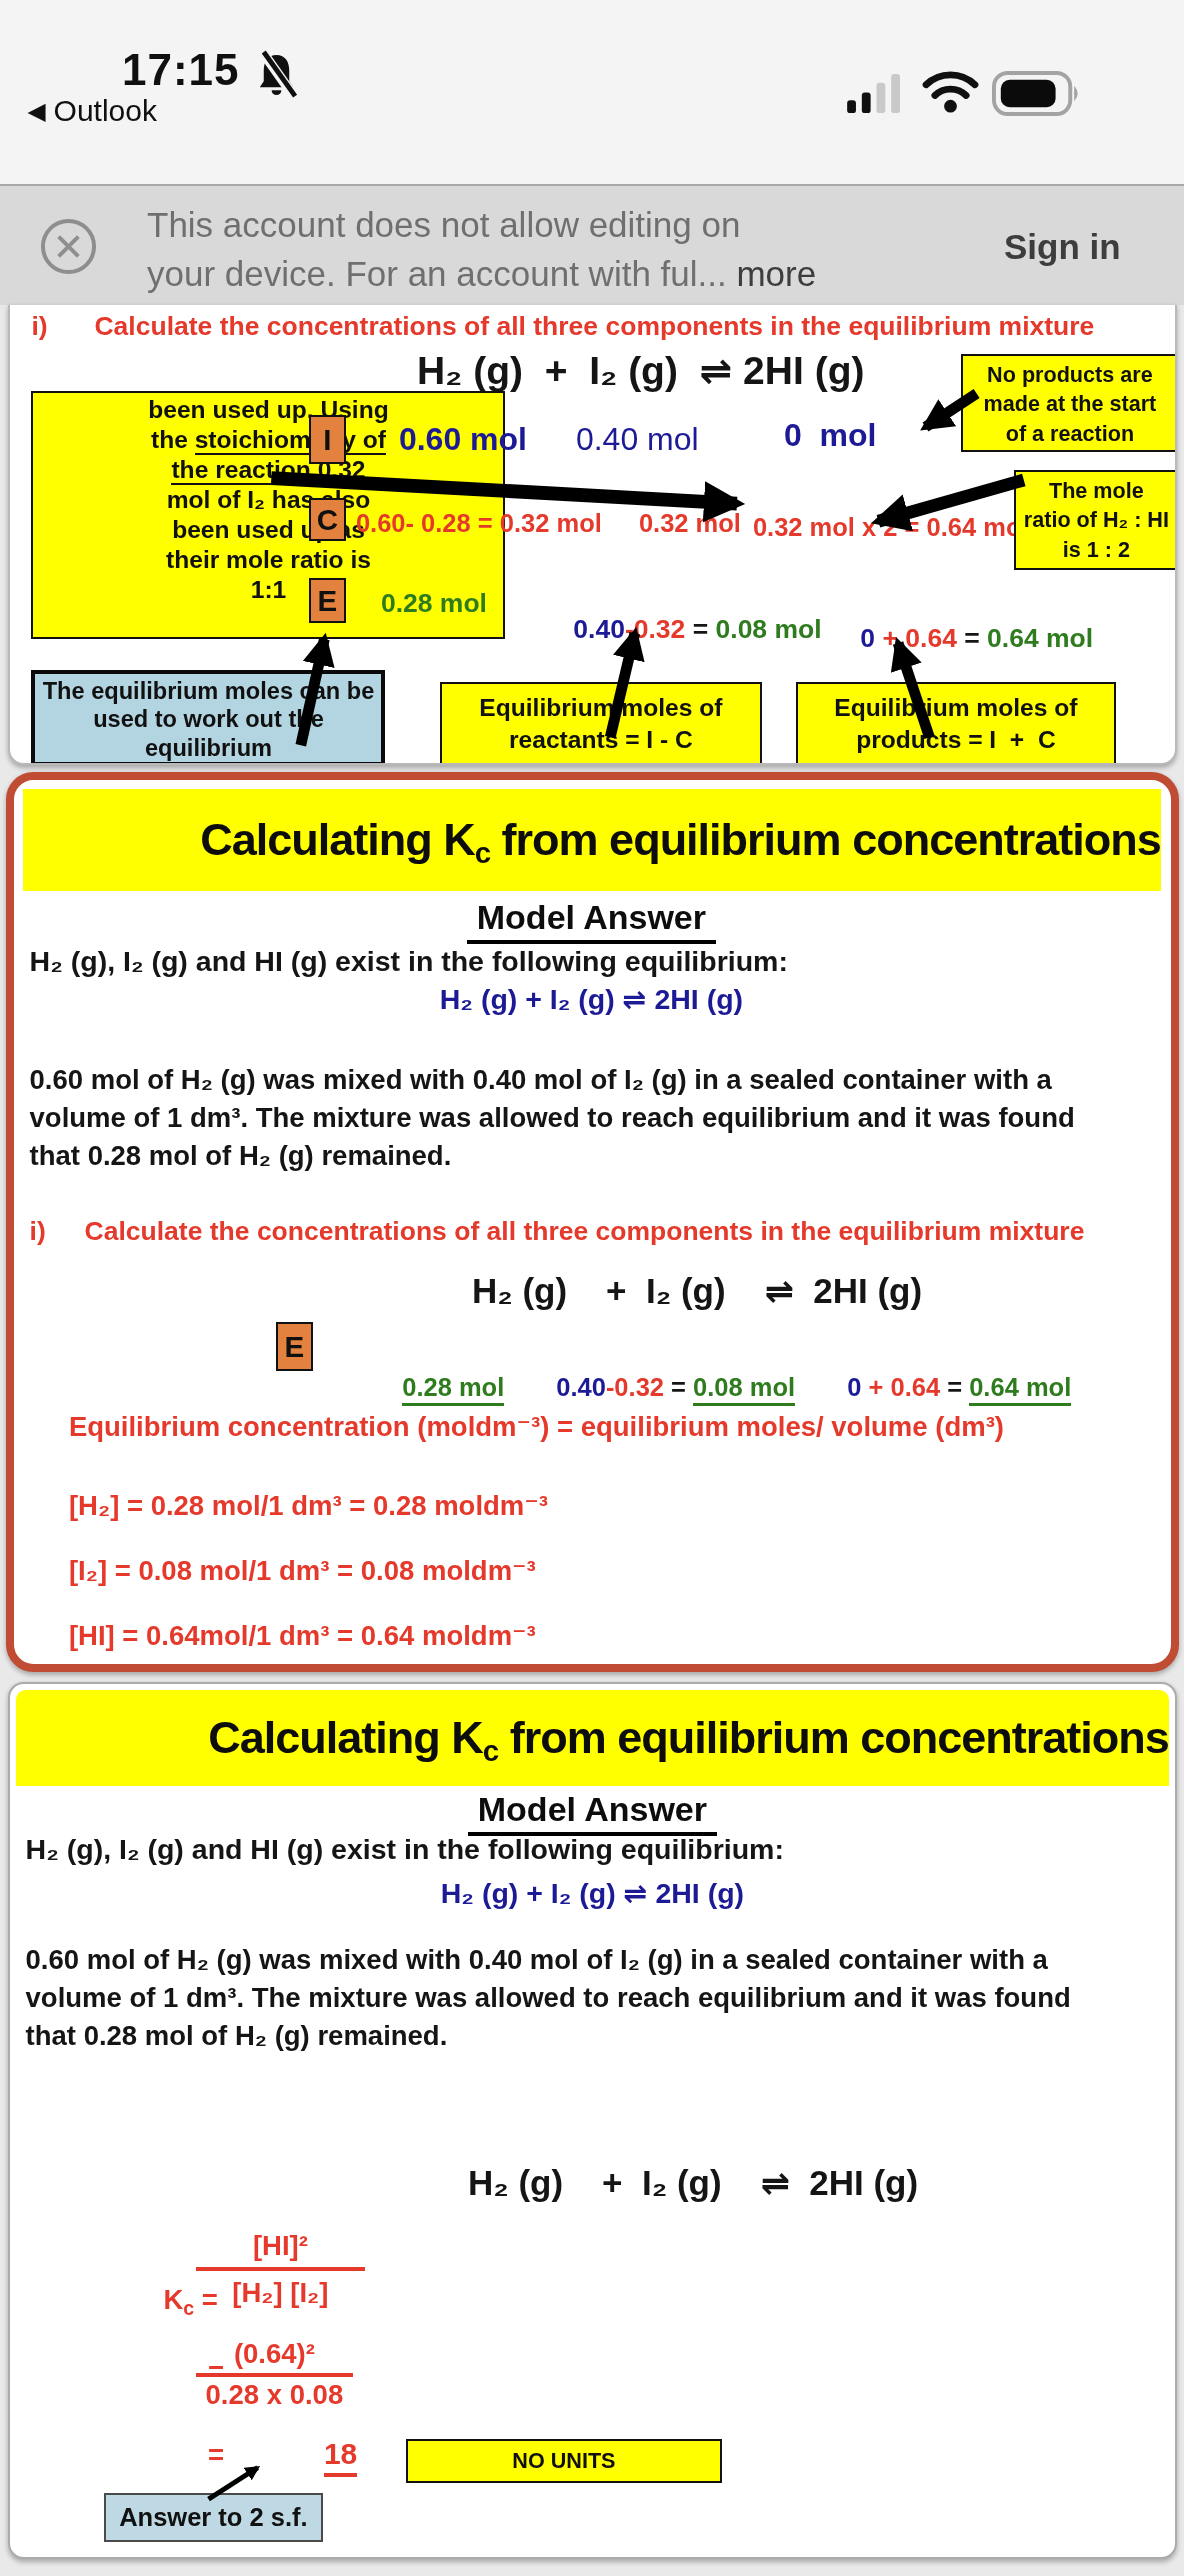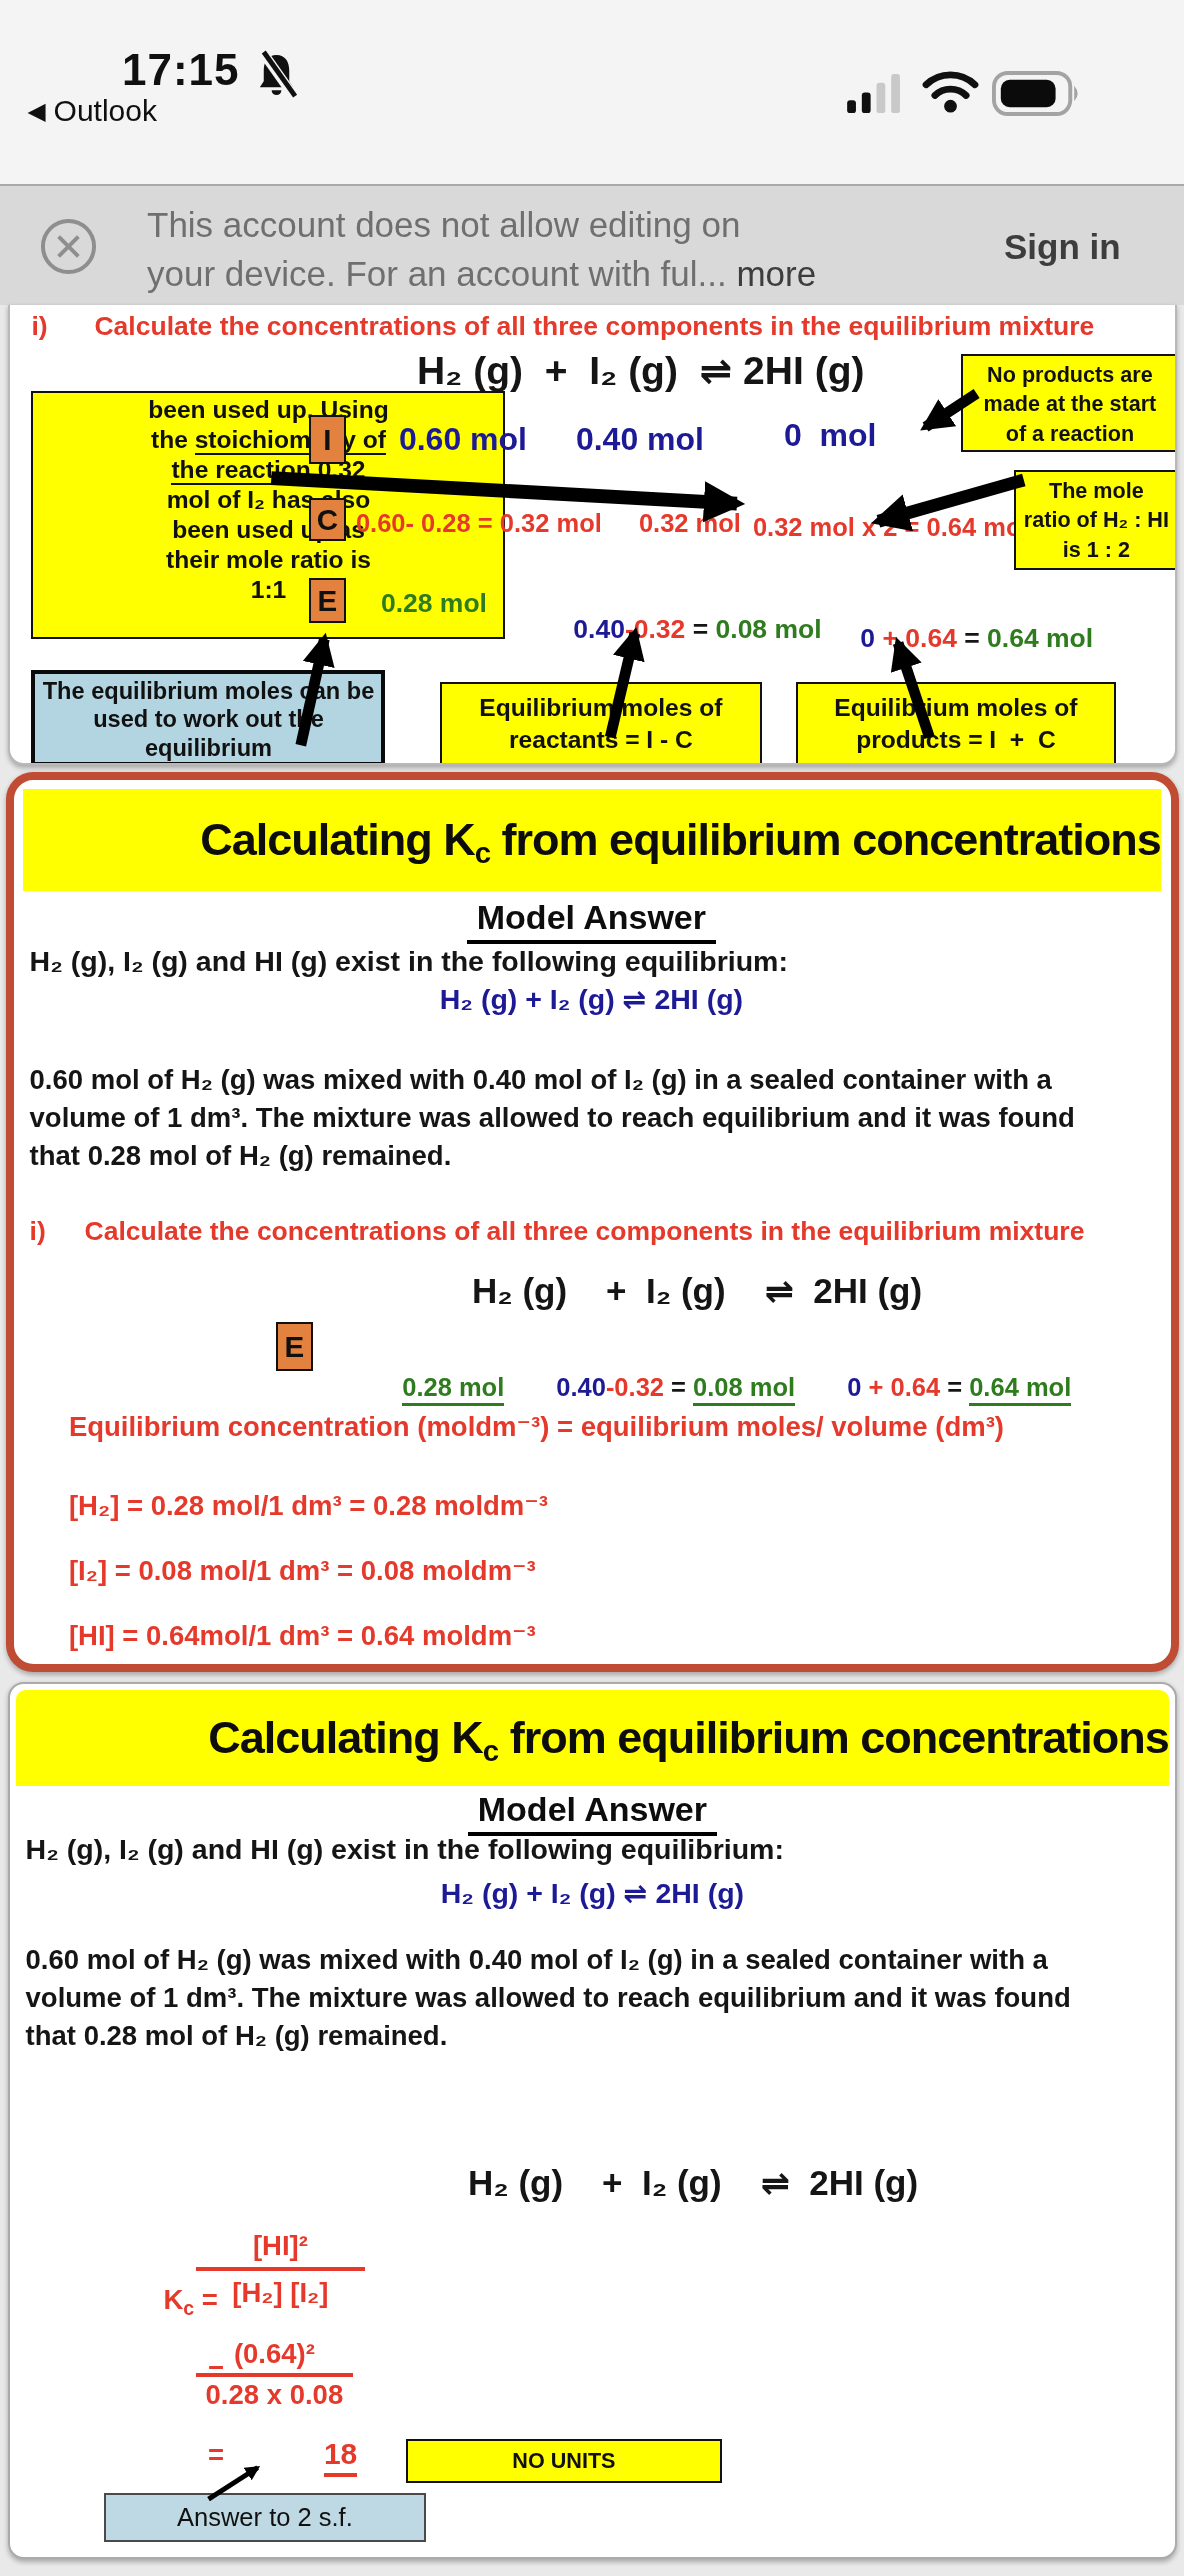--- a/index.html
+++ b/index.html
@@ -121,21 +121,21 @@
     <div>been used up as</div>
     <div>their mole ratio is</div>
     <div>1:1</div>
   </div>
 
   <div class="abs obox" style="left:299px;top:110px;width:37px;height:49px">I</div>
   <div class="abs obox" style="left:299px;top:193px;width:37px;height:43px">C</div>
   <div class="abs obox" style="left:299px;top:273px;width:37px;height:45px">E</div>
 
   <div class="abs blue pre" style="left:389px;top:116px;font-size:32px;font-weight:bold">0.60 mol</div>
-  <div class="abs blue pre" style="left:566px;top:116px;font-size:32px;font-weight:bold">0.40 mol</div>
+  <div class="abs blue pre" style="left:566px;top:116px;font-size:32px;font-weight:normal">0.40 mol</div>
   <div class="abs blue pre" style="left:774px;top:112px;font-size:32px;font-weight:bold">0  mol</div>
 
   <div class="abs red pre" style="left:346px;top:204px;font-size:25.5px;font-weight:bold">0.60- 0.28 = 0.32 mol</div>
   <div class="abs red pre" style="left:629px;top:204px;font-size:25.5px;font-weight:bold">0.32 mol</div>
   <div class="abs red pre" style="left:743px;top:208px;font-size:25.5px;font-weight:bold">0.32 mol x 2 = 0.64 mol</div>
 
   <div class="abs green pre" style="left:371px;top:283px;font-size:26.5px;font-weight:bold">0.28 mol</div>
   <div class="abs pre" style="left:534px;top:278px;font-size:26.5px;font-weight:bold">
     <span class="blue">0.40</span><span class="red">-0.32</span><span class="blk"> = </span><span class="green">0.08 mol</span>
   </div>
@@ -255,19 +255,19 @@
   <div class="abs frac" style="left:186px;top:654px;width:157px">
     <span class="num" style="padding-bottom:2.9px">(0.64)²</span>
     <span class="den" style="padding-top:2px">0.28 x 0.08</span>
   </div>
 
   <div class="abs red" style="left:198px;top:755px;font-size:27.5px;font-weight:bold">=</div>
   <div class="abs red ured" style="left:314px;top:753px;font-size:30px;font-weight:bold">18</div>
 
   <div class="abs ybox" style="left:396px;top:755px;width:316px;height:44px;font-size:21.6px;line-height:40px;border-width:2.9px">NO UNITS</div>
 
-  <div class="abs" style="left:94px;top:809px;width:322px;height:49px;background:#bed9e3;border:2px solid #4a4a4a;box-sizing:border-box;text-align:center;font-size:25.5px;font-weight:normal;color:#111;line-height:44px">Answer to 2 s.f.</div>
+  <div class="abs" style="left:94px;top:809px;width:219px;height:49px;background:#bed9e3;border:2px solid #4a4a4a;box-sizing:border-box;text-align:center;font-size:25.5px;font-weight:bold;color:#111;line-height:44px">Answer to 2 s.f.</div>
 
   <svg class="overlay" width="1165" height="873" viewBox="0 0 1186 889">
     <line x1="202" y1="830" x2="252" y2="798" stroke="#000" stroke-width="5" marker-end="url(#ah)"></line>
   </svg>
 </div>
 
 
 </body></html>

